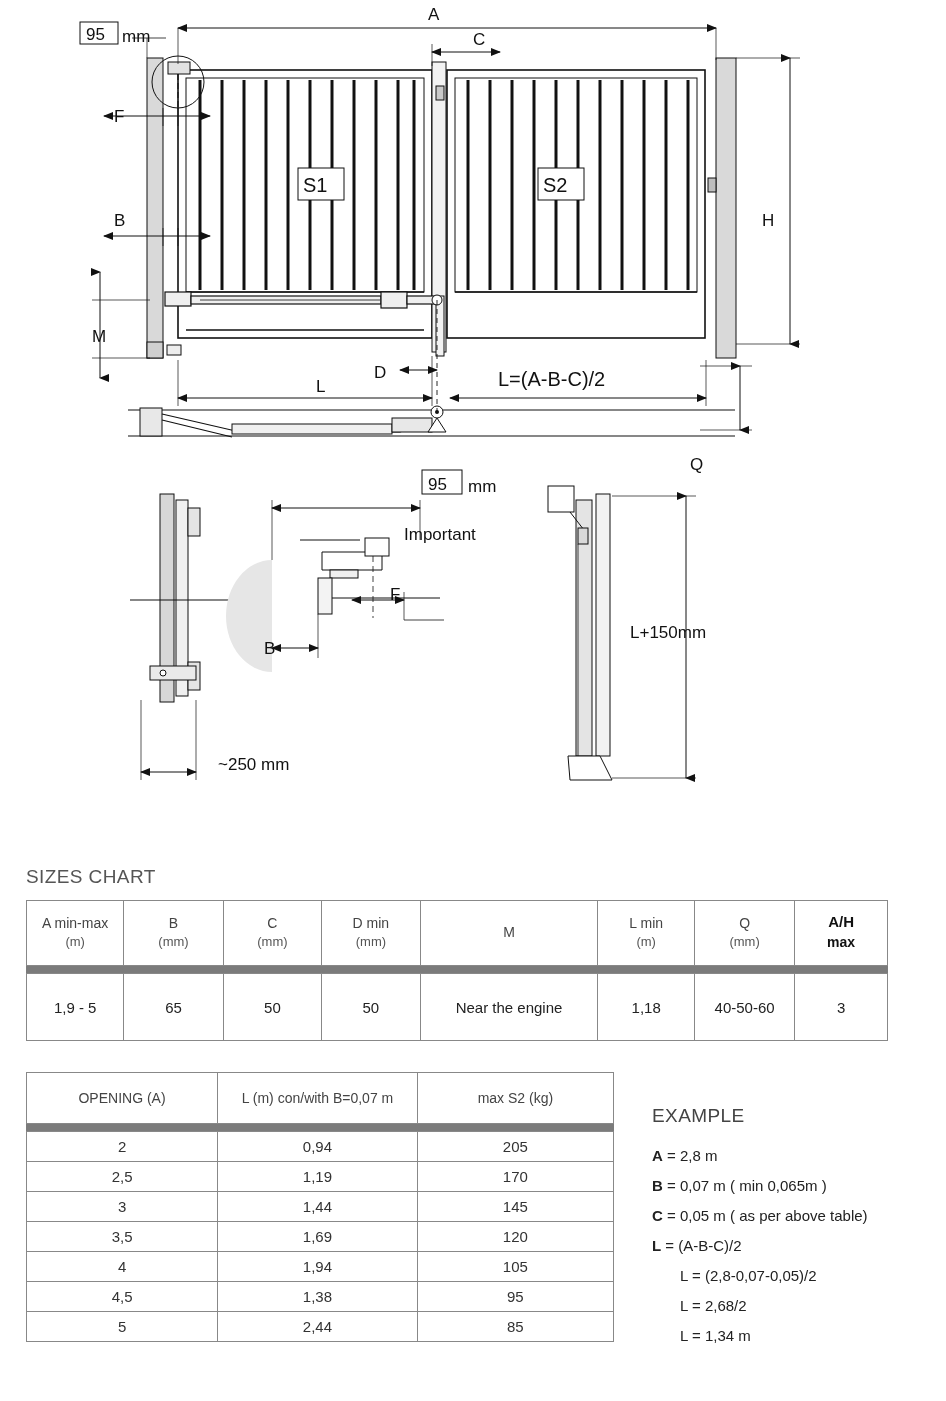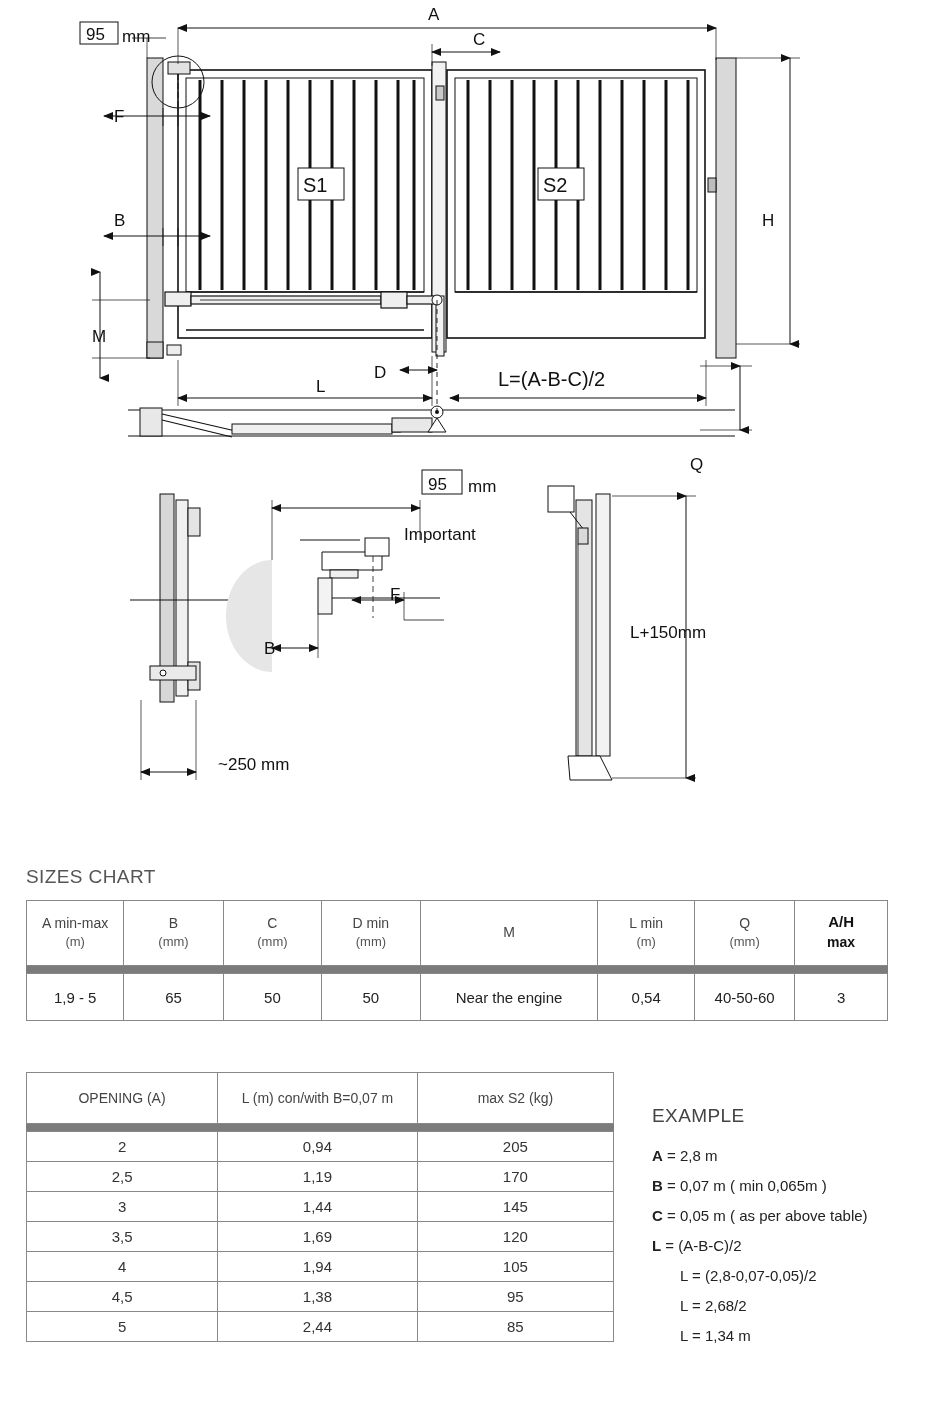--- a/index.html
+++ b/index.html
@@ -74,21 +74,21 @@
     font-size: 13px;
     color: #555;
   }
   .sizes-table th.bold-h {
     font-size: 15px;
     font-weight: bold;
     color: #111;
   }
   .sizes-table td {
     font-size: 15px;
-    padding: 6px 2px;
+    padding: 16px 2px;
     height: 34px;
   }
   .sizes-table tr.sep td {
     padding: 0;
     height: 7px;
     background: #7b7b7b;
     border-left: 1px solid #7b7b7b;
     border-right: 1px solid #7b7b7b;
   }
 
@@ -400,21 +400,21 @@
         <td colspan="8"></td>
       </tr>
     </thead>
     <tbody>
       <tr>
         <td>1,9 - 5</td>
         <td>65</td>
         <td>50</td>
         <td>50</td>
         <td>Near the engine</td>
-        <td>0,54</td>
+        <td>1,18</td>
         <td>40-50-60</td>
         <td>3</td>
       </tr>
     </tbody>
   </table>
 
   <table class="open-table">
     <thead>
       <tr>
         <th style="width:190px">OPENING (A)</th>

